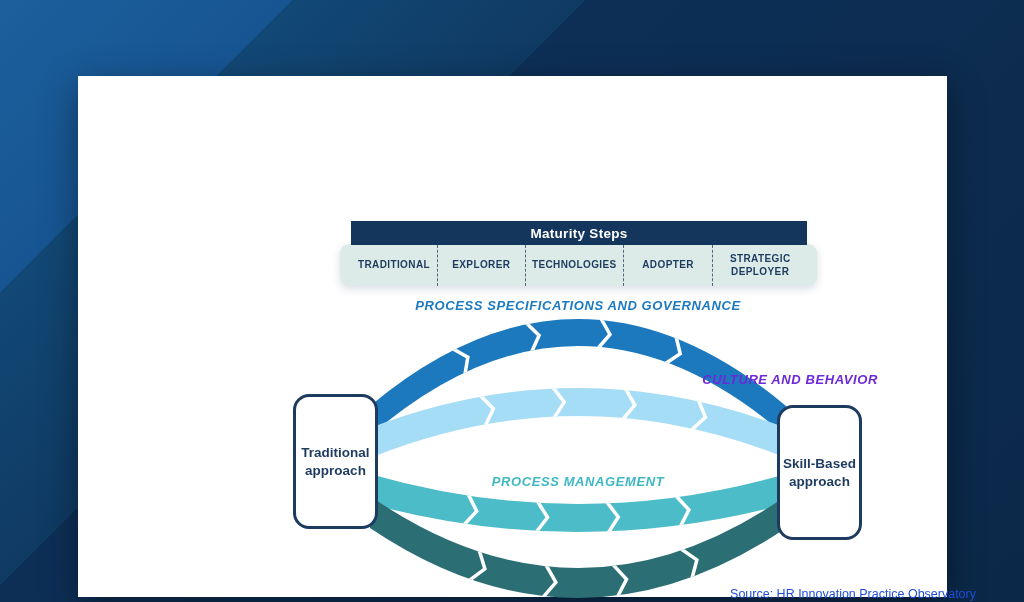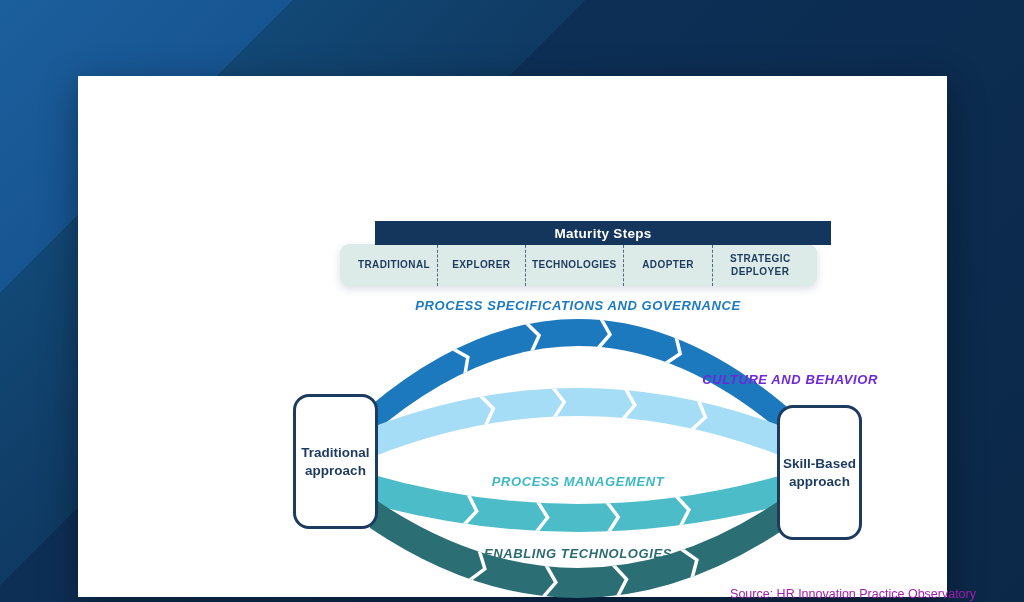--- a/index.html
+++ b/index.html
@@ -5,21 +5,21 @@
   html,body{margin:0;padding:0;width:1024px;height:602px;overflow:hidden;
     font-family:"Liberation Sans",sans-serif;}
   #stage{position:absolute;inset:0;width:1024px;height:602px;
     background:linear-gradient(135deg,#1b5f9c 0%,#175592 18%,#124875 18%,#0f3a63 36%,#0d2f56 36%,#0b2848 100%);}
   #card{position:absolute;left:78px;top:76px;width:869px;height:521px;background:#ffffff;
     box-shadow:0 10px 34px rgba(0,0,0,.38);}
   
   #steps-panel{position:absolute;left:262px;top:168px;width:477px;height:42px;
     border-radius:9px;box-shadow:0 3px 8px rgba(13,43,80,.16);}
   #header-bar{position:absolute;left:273px;top:145px;width:456px;height:24px;
-    display:flex;align-items:center;justify-content:center;margin-left:24px;}
+    display:flex;align-items:center;justify-content:center;}
   #header-bar span{color:#fff;font-size:13.5px;font-weight:bold;letter-spacing:.3px;}
   #steps-row{position:absolute;left:273px;top:169px;width:456px;height:41px;display:flex;}
   .step{display:flex;align-items:center;justify-content:center;text-align:center;
     font-size:10px;font-weight:bold;letter-spacing:.4px;line-height:1.25;padding:0 6px;box-sizing:border-box;}
   .step:not(:last-child){border-right:1.5px dashed rgba(29,58,95,.75);}
   .step:nth-child(1){flex:86 0 0;}
   .step:nth-child(2){flex:87 0 0;}
   .step:nth-child(3){flex:99 0 0;}
   .step:nth-child(4){flex:89 0 0;text-align:center;}
   .step:nth-child(5){flex:95 0 0;}
@@ -31,21 +31,21 @@
   #ring-label-1{top:296px;}
   #ring-label-2{top:398px;}
   #ring-label-3{top:470px;}
   .approach-box{position:absolute;width:85px;height:135px;background:#fff;
     border:3px solid #1d3a5f;border-radius:16px;box-sizing:border-box;
     display:flex;flex-direction:column;align-items:center;justify-content:center;
     font-size:13.5px;font-weight:bold;line-height:1.3;text-align:center;z-index:5;}
   #left-box{left:215px;top:318px;}
   #right-box{left:699px;top:319px;}
   #source-line{position:absolute;left:600px;top:511px;width:298px;text-align:right;
-    font-size:12.5px;color:#a21caf;}
+    font-size:12.5px;color:#1d4ed8;}
 </style>
 </head>
 <body>
 
 <div id="stage">
   <div id="card">
 
     <div id="steps-panel" style="background: rgb(220, 235, 231);"></div>
     <div id="header-bar" style="background: rgb(20, 54, 92);">
       <span>Maturity Steps</span>
@@ -99,21 +99,20 @@
           <polyline points="-7,-20 7,0 -7,20" fill="none" stroke="#ffffff" stroke-width="3.5" transform="translate(400.2 490.6) rotate(18.1)"></polyline>
           <polyline points="-7,-20 7,0 -7,20" fill="none" stroke="#ffffff" stroke-width="3.5" transform="translate(470.9 505.6) rotate(5.5)"></polyline>
           <polyline points="-7,-20 7,0 -7,20" fill="none" stroke="#ffffff" stroke-width="3.5" transform="translate(541.6 504.2) rotate(-7.8)"></polyline>
           <polyline points="-7,-20 7,0 -7,20" fill="none" stroke="#ffffff" stroke-width="3.5" transform="translate(612.3 486.3) rotate(-20.2)"></polyline>
         </g>
       </svg>
 
     <div class="ring-label" id="ring-label-0" style="color: rgb(27, 122, 192);">PROCESS SPECIFICATIONS AND GOVERNANCE</div>
     <div class="ring-label" id="ring-label-1" style="color: #6d28d9; text-align: right;">CULTURE AND BEHAVIOR</div>
     <div class="ring-label" id="ring-label-2" style="color: rgb(62, 185, 195);">PROCESS MANAGEMENT</div>
-    <div class="ring-label" id="ring-label-3" style="color: rgb(42, 108, 114);">ENABLING TECHNOLOGIES</div>
 
     <div class="approach-box" id="left-box" style="color: rgb(29, 58, 95); border-color: rgb(29, 58, 95);">
       <span>Traditional</span>
       <span>approach</span>
     </div>
     <div class="approach-box" id="right-box" style="color: rgb(29, 58, 95); border-color: rgb(29, 58, 95); margin-top: 10px;">
       <span>Skill-Based</span>
       <span>approach</span>
     </div>
 

